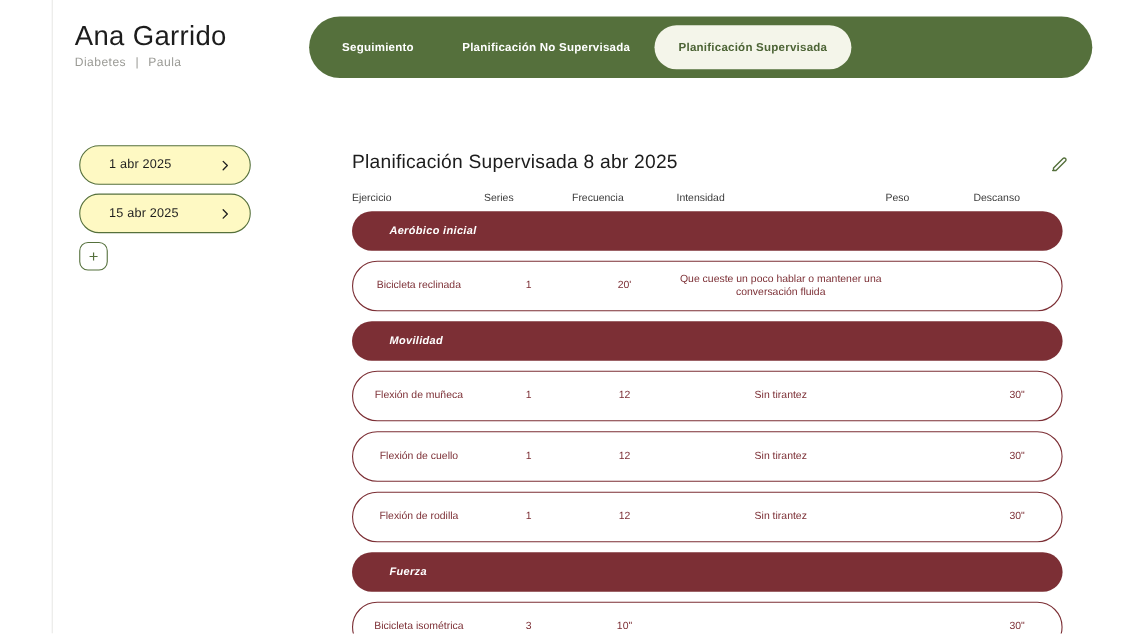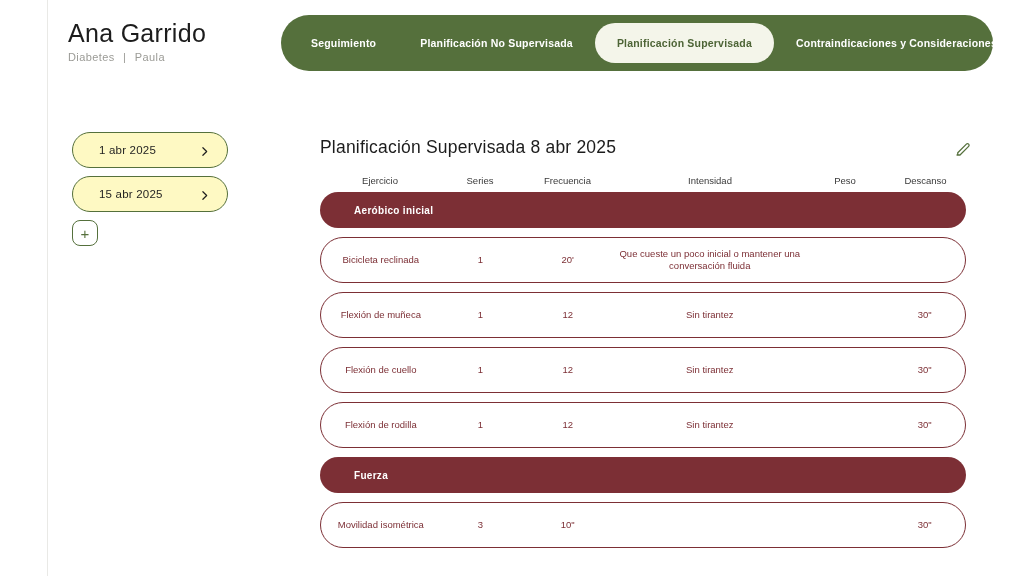--- a/index.html
+++ b/index.html
@@ -145,40 +145,41 @@
 
   
   .tbl { margin-top: 10px; width: 646px; }
   .tbl-head {
     display: flex;
     align-items: center;
     height: 24px;
     font-size: 9.5px;
     color: #3a3a3a;
   }
-  .tbl-head > div { text-align: center; }
+  .tbl-head > div { text-align: left; }
   .c-ex   { width: 120px; }
   .c-se   { width: 80px; }
   .c-fr   { width: 95px; }
   .c-in   { width: 190px; }
   .c-pe   { width: 80px; }
   .c-de   { width: 81px; }
 
   .section-row {
     height: 36px;
     background: #7c2f35;
     border-radius: 18px;
     display: flex;
     align-items: center;
     margin-bottom: 9px;
     padding-left: 34px;
     color: #ffffff;
     font-size: 10px;
     font-weight: bold;
     letter-spacing: .3px;
+    font-style: italic;
   }
   .ex-row {
     min-height: 46px;
     background: #ffffff;
     border: 1.1px solid #7c2f35;
     border-radius: 23px;
     display: flex;
     align-items: center;
     margin-bottom: 9px;
     color: #7c2f35;
@@ -203,21 +204,20 @@
       <span>Diabetes</span>
       <span class="sep">|</span>
       <span>Paula</span>
     </div>
   </div>
 
   <div class="nav-pill">
     <div class="nav-item">Seguimiento</div>
     <div class="nav-item">Planificación No Supervisada</div>
     <div class="nav-item active">Planificación Supervisada</div>
-    <div class="nav-item">Contraindicaciones y Consideraciones</div>
   </div>
 
   <div class="date-list">
 
     <div class="date-chip w1">
       <span class="date-chip-label">1 abr 2025</span>
       <span class="chev">
         <svg viewBox="0 0 24 24" width="13" height="13" fill="none" stroke="#1f1f1f" stroke-width="2.2" stroke-linecap="round" stroke-linejoin="round">
             <polyline points="9 5 16 12 9 19"></polyline>
           </svg>
@@ -258,25 +258,26 @@
         <div class="c-pe">Peso</div>
         <div class="c-de">Descanso</div>
       </div>
 
       <div class="section-row">Aeróbico inicial</div>
 
       <div class="ex-row">
         <div class="c-ex">Bicicleta reclinada</div>
         <div class="c-se">1</div>
         <div class="c-fr">20'</div>
-        <div class="c-in">Que cueste un poco inicial o mantener una conversación fluida</div>
+        <div class="c-in">Que cueste un poco hablar o mantener una conversación fluida</div>
         <div class="c-pe"></div>
         <div class="c-de"></div>
       </div>
 
+      <div class="section-row">Movilidad</div>
 
       <div class="ex-row">
         <div class="c-ex">Flexión de muñeca</div>
         <div class="c-se">1</div>
         <div class="c-fr">12</div>
         <div class="c-in">Sin tirantez</div>
         <div class="c-pe"></div>
         <div class="c-de">30"</div>
       </div>
 
@@ -294,21 +295,21 @@
         <div class="c-se">1</div>
         <div class="c-fr">12</div>
         <div class="c-in">Sin tirantez</div>
         <div class="c-pe"></div>
         <div class="c-de">30"</div>
       </div>
 
       <div class="section-row">Fuerza</div>
 
       <div class="ex-row">
-        <div class="c-ex">Movilidad isométrica</div>
+        <div class="c-ex">Bicicleta isométrica</div>
         <div class="c-se">3</div>
         <div class="c-fr">10"</div>
         <div class="c-in"></div>
         <div class="c-pe"></div>
         <div class="c-de">30"</div>
       </div>
 
     </div>
   </div>
 

